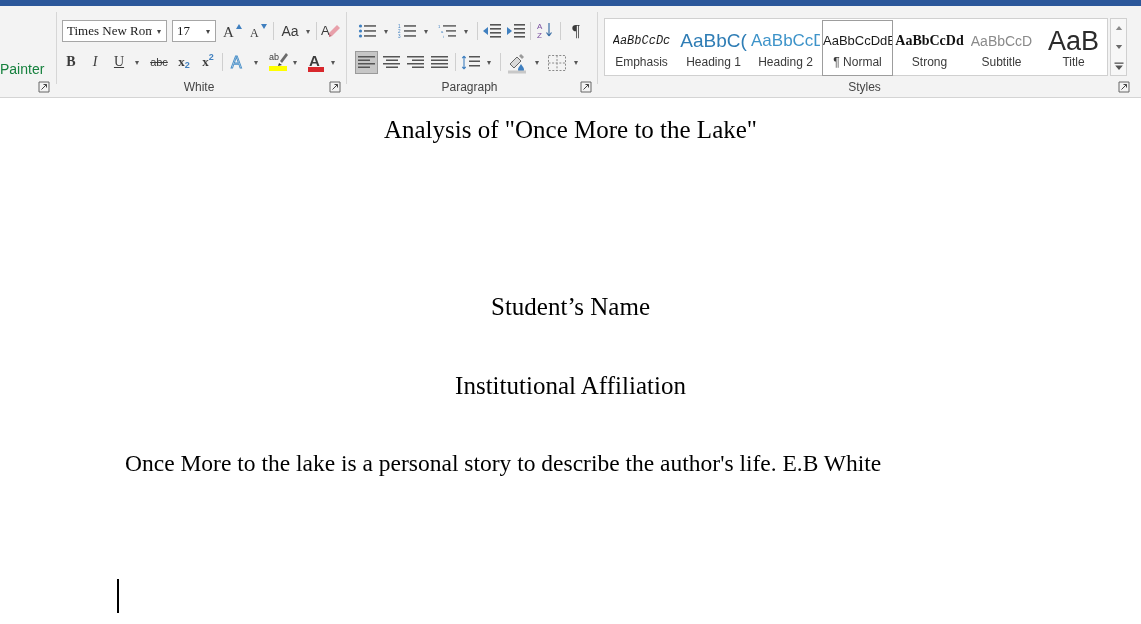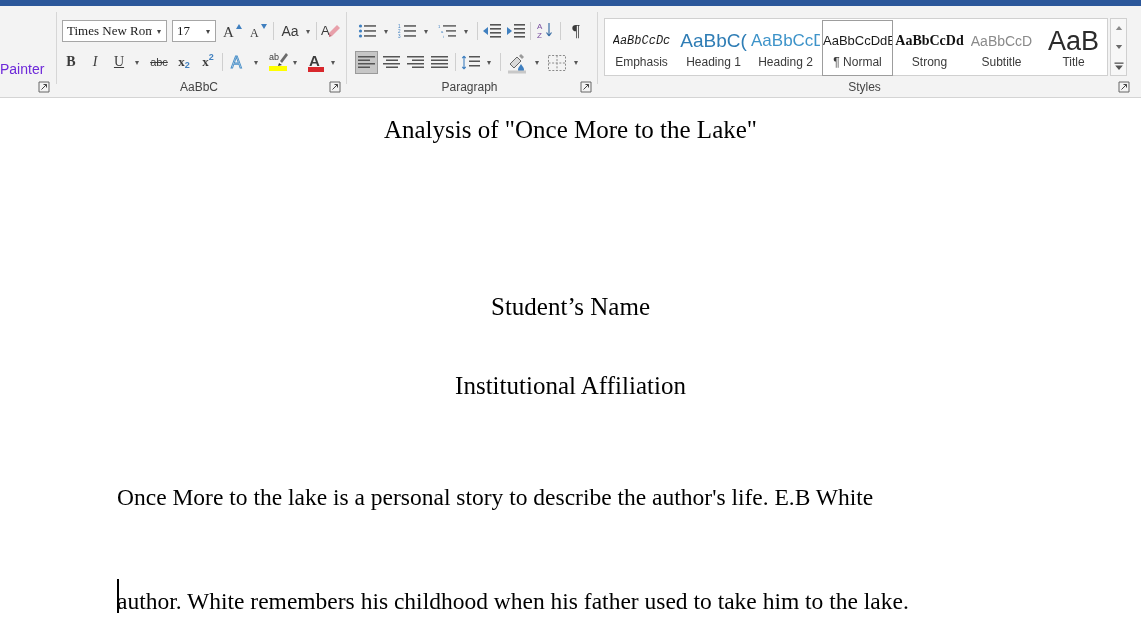--- a/index.html
+++ b/index.html
@@ -69,21 +69,21 @@
     cursor: pointer;
   }
   .dialog-launcher svg { display: block; }
 
   
   .clipboard-label {
     position: absolute;
     left: 0px;
     top: 55px;
     font-size: 14px;
-    color: #6d28d9;
+    color: #15803d;
     white-space: nowrap;
   }
 
   
   .fontname-box {
     position: absolute;
     left: 62px; top: 14px;
     width: 105px; height: 22px;
     border: 1px solid #a6a6a6;
     background: #ffffff;
@@ -281,21 +281,21 @@
       <div class="dialog-launcher" style="left:38px;">
         <svg width="12" height="12" viewBox="0 0 12 12">
             <path d="M1 1 H11 V11 H1 Z" fill="none" stroke="#666" stroke-width="1"></path>
             <path d="M3.5 8.5 L8.5 3.5 M8.5 3.5 H5.5 M8.5 3.5 V6.5" stroke="#444" stroke-width="1" fill="none"></path>
           </svg>
       </div>
     </div>
     <div class="group-sep" style="left:56px;"></div>
 
     <div class="group" style="left:57px; width:284px;">
-      <div class="group-label">AaBbC</div>
+      <div class="group-label">White</div>
       <div class="dialog-launcher" style="left:272px;">
         <svg width="12" height="12" viewBox="0 0 12 12">
             <path d="M1 1 H11 V11 H1 Z" fill="none" stroke="#666" stroke-width="1"></path>
             <path d="M3.5 8.5 L8.5 3.5 M8.5 3.5 H5.5 M8.5 3.5 V6.5" stroke="#444" stroke-width="1" fill="none"></path>
           </svg>
       </div>
     </div>
 
     <div class="fontname-box">
       <div class="fontname-text">Times New Roma</div>
@@ -587,19 +587,18 @@
       </div>
     </div>
 
   </div>
 
   <div class="doc">
     <div class="doc-title">Analysis of "Once More to the Lake"</div>
     <div class="doc-center-line" style="top:194px;">Student’s Name</div>
     <div class="doc-center-line" style="top:253px;margin-top:20px;">Institutional Affiliation</div>
 
-    <div class="doc-body-line" style="top:385px;">Once More to the lake is a personal story to describe the author's life. E.B White</div>
-    <div class="doc-body-line" style="top:489px;">author. White remembers his childhood when his father used to take him to the lake.</div>
+    <div class="doc-body-line" style="top:351px;margin-left:8px;">Once More to the lake is a personal story to describe the author's life. E.B White</div>
 
     <div class="caret-bar" style="top:480px; height:34px;"></div>
   </div>
 
 </div>
 
 </body></html>

